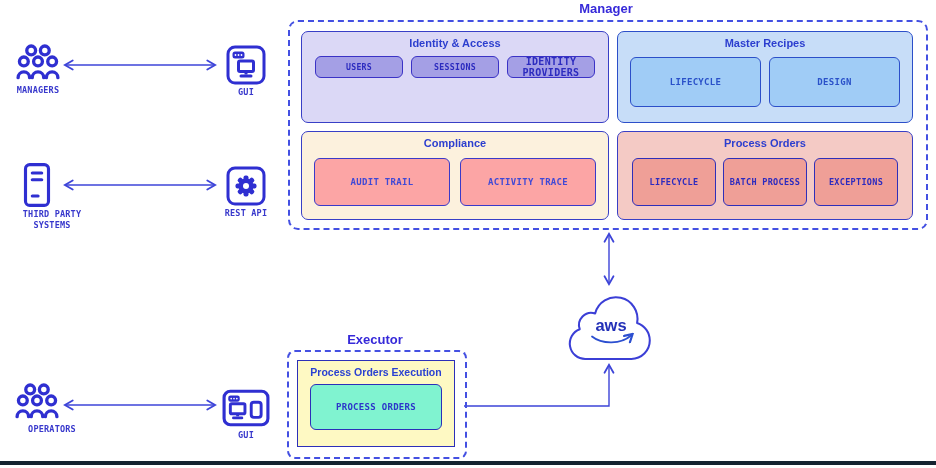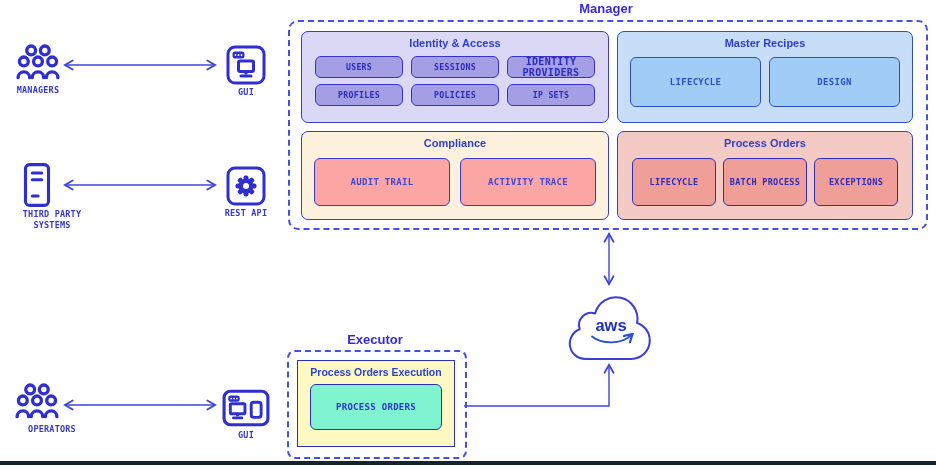--- a/index.html
+++ b/index.html
@@ -170,25 +170,20 @@
 
   <div class="abs manager-box">
 
     <div class="section sec-identity">
       <div class="sec-title">Identity &amp; Access</div>
       <div class="row row1">
         <div class="btn">USERS</div>
         <div class="btn">SESSIONS</div>
         <div class="btn two-line">IDENTITY PROVIDERS</div>
       </div>
-      <div class="row row2">
-        <div class="btn">PROFILES</div>
-        <div class="btn">POLICIES</div>
-        <div class="btn">IP SETS</div>
-      </div>
     </div>
 
     <div class="section sec-master">
       <div class="sec-title">Master Recipes</div>
       <div class="row row1">
         <div class="btn">LIFECYCLE</div>
         <div class="btn">DESIGN</div>
       </div>
     </div>
 

